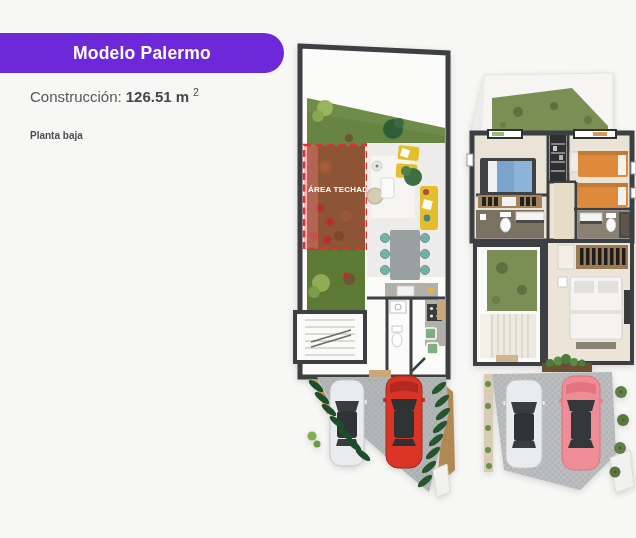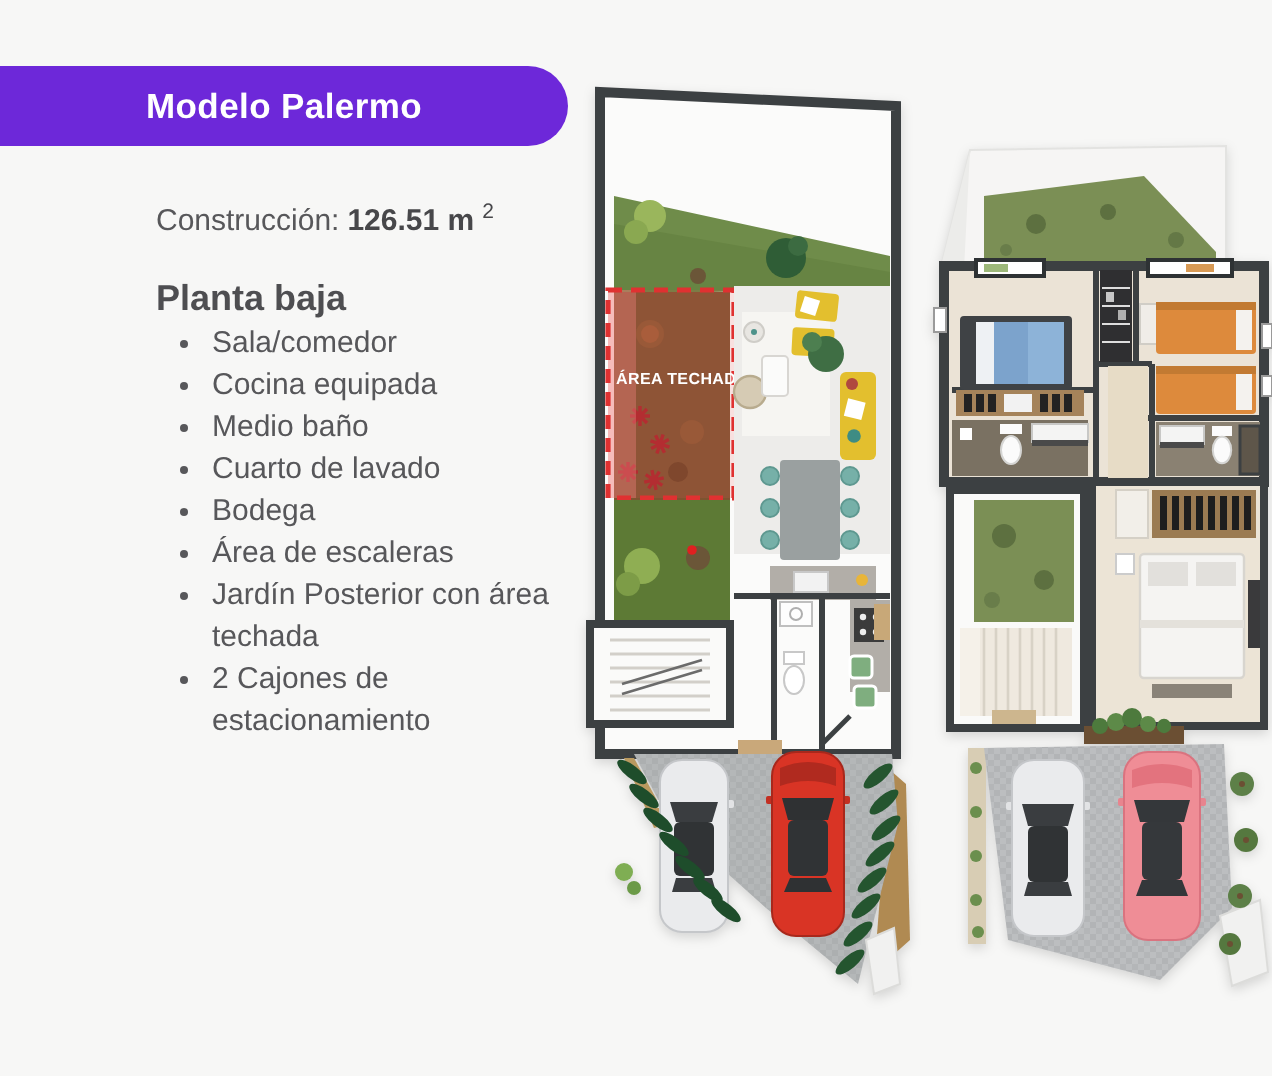--- a/index.html
+++ b/index.html
@@ -8,28 +8,28 @@
     background:#F7F7F6;
     font-family:"Liberation Sans", sans-serif;
   }
   .badge{
     position:absolute;left:0;top:33px;width:284px;height:40px;
     background:#6d28d9;border-radius:0 21px 21px 0;
     display:flex;align-items:center;justify-content:center;
   }
   .badge span{color:#FFFFFF;font-weight:bold;font-size:17.5px;letter-spacing:.2px;}
   .info{
-    position:absolute;left:30px;top:96px;width:250px;
-    color:#57575A;font-size:15px;line-height:21px;margin-left:48px;
+    position:absolute;left:30px;top:82px;width:250px;
+    color:#57575A;font-size:15px;line-height:21px;
   }
   .construction{margin:0 0 18px 0;}
   .construction .val{font-weight:bold;color:#47474A;margin-left:4px;}
   .construction sup{font-size:10.5px;margin-left:4px;color:#47474A;}
   .info h3{
-    margin:0 0 1px 0;font-size:18px;font-weight:bold;color:#4E4E51;line-height:21px;
+    margin:0 0 1px 0;font-size:10px;font-weight:bold;color:#4E4E51;line-height:21px;
   }
   .info ul{
     margin:0;padding:0 0 0 27px;width:218px;box-sizing:border-box;
     list-style:disc;
   }
   .info ul.baja{margin-bottom:1px;}
   .info li{margin:0;padding-left:1px;}
   svg.plan{position:absolute;filter:drop-shadow(0 2px 3px rgba(0,0,0,.14));}
   #plan-baja{left:287px;top:40px;}
   #plan-alta{left:458px;top:62px;}
@@ -38,30 +38,20 @@
 <body>
 
 <div class="badge">
   <span>Modelo Palermo</span>
 </div>
 
 <div class="info">
   <p class="construction"><span>Construcción:</span><span class="val">126.51 m</span><sup>2</sup></p>
 
   <h3>Planta baja</h3>
-  <ul class="baja">
-    <li>Sala/comedor</li>
-    <li>Cocina equipada</li>
-    <li>Medio baño</li>
-    <li>Cuarto de lavado</li>
-    <li>Bodega</li>
-    <li>Área de escaleras</li>
-    <li>Jardín Posterior con área techada</li>
-    <li>2 Cajones de estacionamiento</li>
-  </ul>
 
 </div>
 
 <svg id="plan-baja" class="plan" width="180" height="462" viewBox="0 0 180 462">
   <defs>
     <pattern id="pav1" width="6" height="6" patternUnits="userSpaceOnUse">
       <rect width="6" height="6" fill="#b4b7b8"></rect>
       <rect width="3" height="3" fill="#aeb1b2"></rect>
       <rect x="3" y="3" width="3" height="3" fill="#acafb0"></rect>
     </pattern>

